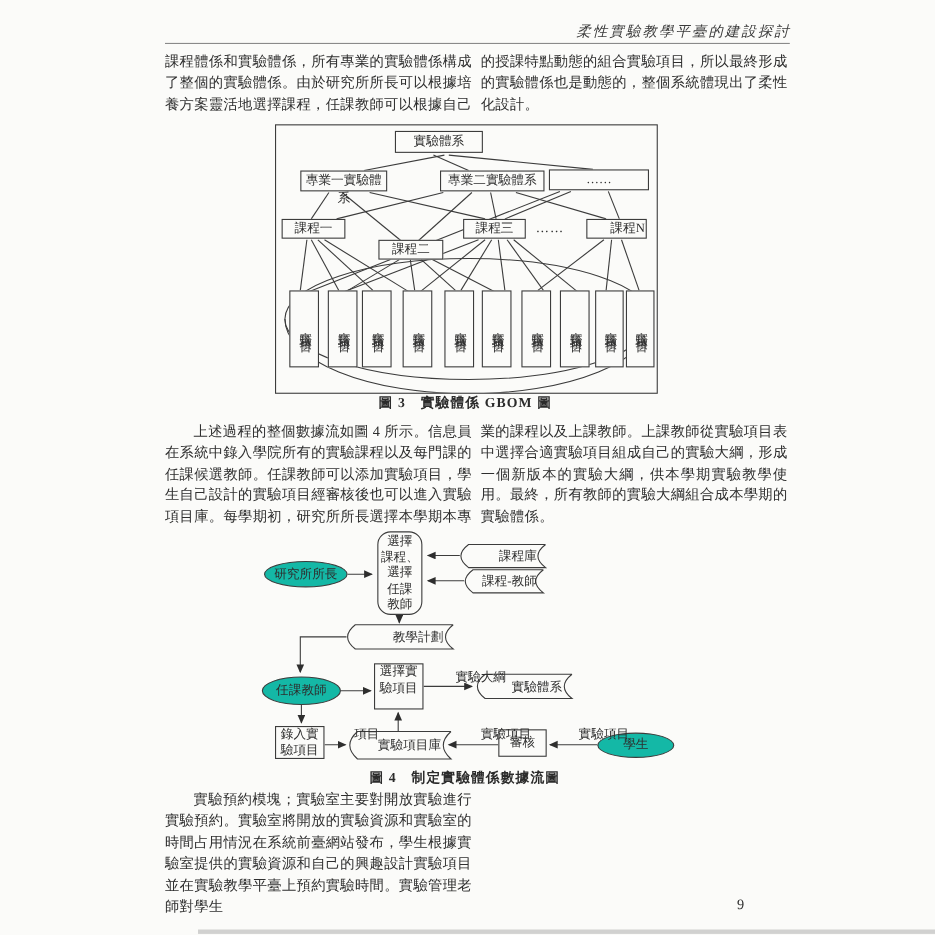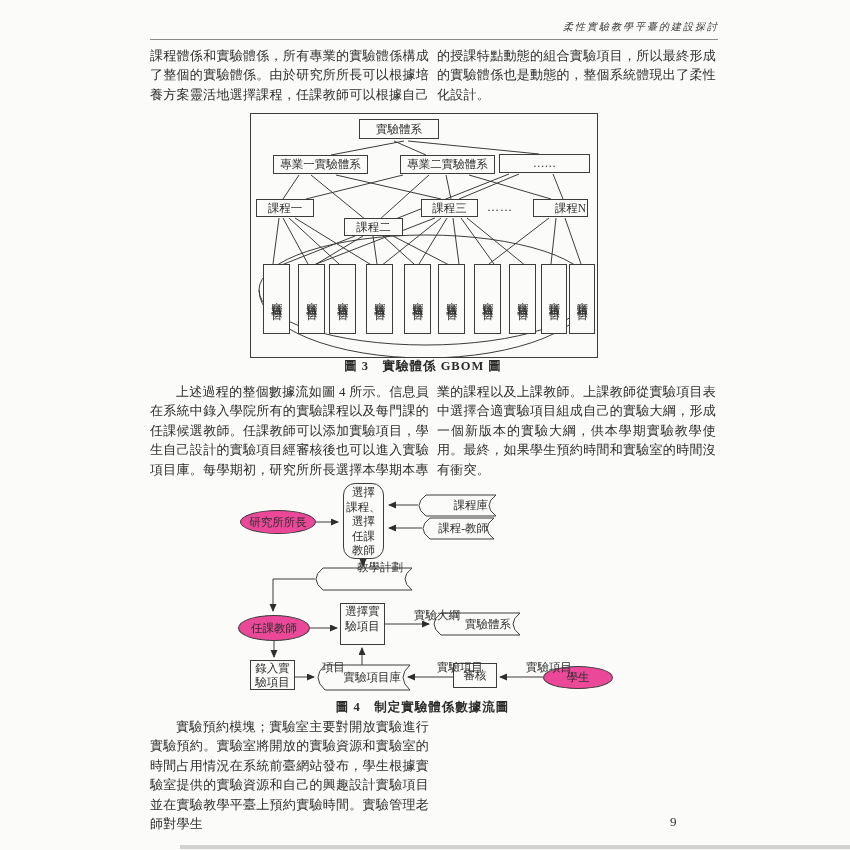--- a/index.html
+++ b/index.html
@@ -1,29 +1,29 @@
 <!DOCTYPE html>
 <html><head>
 <meta charset="utf-8">
 <style>
   html,body{margin:0;padding:0;}
   body{width:850px;height:850px;background:#e9e9e7;font-family:"Liberation Serif","DejaVu Serif",serif;}
   .page{position:absolute;left:0;top:0;width:850px;height:850px;background:#fbfbf9;overflow:hidden;color:#2e2e2e;}
   .scan-edge{position:absolute;left:180px;top:845px;width:670px;height:4px;background:#c7c7c5;opacity:.8;}
-  .header-title{position:absolute;right:131px;top:20px;font-size:10px;font-style:italic;letter-spacing:2px;color:#3a3a3a;}
+  .header-title{position:absolute;right:131px;top:20px;font-size:13px;font-style:italic;letter-spacing:2px;color:#3a3a3a;}
   .header-rule{position:absolute;left:150px;top:39px;width:568px;height:1px;background:#8a8a8a;}
   .col{position:absolute;width:279px;font-size:13px;line-height:19.4px;text-align:justify;letter-spacing:.28px;color:#2e2e2e;}
   .indent{text-indent:2em;}
   .caption{position:absolute;text-align:center;font-weight:bold;font-size:12.5px;letter-spacing:1px;color:#2b2b2b;}
   
   .fig{position:absolute;}
   .fig svg{position:absolute;left:0;top:0;}
   .box{position:absolute;border:1px solid #3c3c3c;background:#fbfbf9;text-align:center;font-size:11.5px;color:#2e2e2e;box-sizing:border-box;}
   .vtext{writing-mode:vertical-rl;text-orientation:upright;letter-spacing:3px;font-size:11px;display:flex;align-items:center;justify-content:center;}
-  .ell{position:absolute;border:1px solid #3c3c3c;border-radius:50%;background:#ec4899;text-align:center;font-size:11.5px;box-sizing:border-box;}
+  .ell{position:absolute;border:1px solid #3c3c3c;border-radius:50%;background:#14b8a6;text-align:center;font-size:11.5px;box-sizing:border-box;}
   .ds-label{position:absolute;text-align:right;font-size:11.5px;white-space:nowrap;color:#2e2e2e;}
   .edge-label{position:absolute;font-size:11.5px;white-space:nowrap;color:#2e2e2e;padding-left:28px;}
   .pre{white-space:pre-line;}
   .dots{position:absolute;font-size:12px;letter-spacing:1px;color:#2e2e2e;}
   .page-number{position:absolute;left:670px;top:814px;font-size:13px;color:#2e2e2e;}
 </style>
 </head>
 <body>
 
 <div class="page">
@@ -74,21 +74,21 @@
         <line x1="210" y1="104" x2="243" y2="150"></line>
         <line x1="216" y1="104" x2="275" y2="152"></line>
 
         <line x1="298" y1="104" x2="238" y2="150"></line>
         <line x1="305" y1="104" x2="300" y2="150"></line>
         <line x1="314" y1="104" x2="330" y2="150"></line>
       </g>
     </svg>
 
     <div class="box" style="left:108px;top:5px;width:80px;height:20px;line-height:18px;">實驗體系</div>
-    <div class="box" style="left:22px;top:41px;width:95px;height:19px;line-height:17px;">專業一實驗體系</div>
+    <div class="box" style="left:22px;top:41px;width:79px;height:19px;line-height:17px;">專業一實驗體系</div>
     <div class="box" style="left:137px;top:41px;width:95px;height:19px;line-height:17px;margin-left:12px;">專業二實驗體系</div>
     <div class="box" style="left:248px;top:40px;width:91px;height:19px;line-height:17px;">……</div>
     <div class="box" style="left:5px;top:85px;width:58px;height:18px;line-height:16px;">課程一</div>
     <div class="box" style="left:93px;top:104px;width:59px;height:18px;line-height:16px;">課程二</div>
     <div class="box" style="left:170px;top:85px;width:57px;height:18px;line-height:16px;">課程三</div>
     <div class="dots" style="left:236px;top:86px;">……</div>
     <div class="box" style="left:282px;top:85px;width:55px;height:18px;line-height:16px;padding-left:20px;">課程N</div>
 
     <div class="box vtext" style="left:12px;top:150px;width:27px;height:70px;">實驗項目</div>
     <div class="box vtext" style="left:47px;top:150px;width:27px;height:70px;">實驗項目</div>
@@ -98,21 +98,21 @@
     <div class="box vtext" style="left:187px;top:150px;width:27px;height:70px;">實驗項目</div>
     <div class="box vtext" style="left:223px;top:150px;width:27px;height:70px;">實驗項目</div>
     <div class="box vtext" style="left:258px;top:150px;width:27px;height:70px;">實驗項目</div>
     <div class="box vtext" style="left:290px;top:150px;width:26px;height:70px;">實驗項目</div>
     <div class="box vtext" style="left:318px;top:150px;width:26px;height:70px;">實驗項目</div>
   </div>
 
   <div class="caption" style="left:250px;top:358px;width:346px;">圖 3　實驗體係 GBOM 圖</div>
 
   <div class="col indent" style="left:150px;top:382px;">上述過程的整個數據流如圖 4 所示。信息員在系統中錄入學院所有的實驗課程以及每門課的任課候選教師。任課教師可以添加實驗項目，學生自己設計的實驗項目經審核後也可以進入實驗項目庫。每學期初，研究所所長選擇本學期本專</div>
-  <div class="col" style="left:437px;top:382px;">業的課程以及上課教師。上課教師從實驗項目表中選擇合適實驗項目組成自己的實驗大綱，形成一個新版本的實驗大綱，供本學期實驗教學使用。最終，如果學生預約時間和實驗室的時間沒有衝突。</div>
+  <div class="col" style="left:437px;top:382px;">業的課程以及上課教師。上課教師從實驗項目表中選擇合適實驗項目組成自己的實驗大綱，形成一個新版本的實驗大綱，供本學期實驗教學使用。最終，所有教師的實驗大綱組合成本學期的實驗體係。</div>
 
   <div class="fig" style="left:200px;top:480px;width:445px;height:218px;">
     <svg width="445" height="218" viewBox="0 0 445 218">
       <defs>
         <marker id="ah" markerWidth="9" markerHeight="8" refX="7" refY="3.5" orient="auto">
           <path d="M0,0 L8,3.5 L0,7 z" fill="#2e2e2e"></path>
         </marker>
       </defs>
       <g stroke="#3c3c3c" stroke-width="1" fill="none">
 
@@ -138,21 +138,21 @@
     </svg>
 
     <div class="ell" style="left:40px;top:30px;width:76px;height:24px;line-height:22px;">研究所所長</div>
     <div class="box pre" style="left:143px;top:3px;width:41px;height:76px;line-height:14.5px;padding-top:1px;border-radius:12px;">選擇
 課程、
 選擇
 任課
 教師</div>
     <div class="ds-label" style="left:218px;top:18px;width:70px;">課程庫</div>
     <div class="ds-label" style="left:222px;top:41px;width:66px;">課程-教師</div>
-    <div class="ds-label" style="left:115px;top:80px;width:88px;">教學計劃</div>
+    <div class="ds-label" style="left:115px;top:92px;width:88px;">教學計劃</div>
     <div class="ell" style="left:38px;top:135px;width:72px;height:26px;line-height:24px;">任課教師</div>
     <div class="box pre" style="left:140px;top:123px;width:45px;height:42px;line-height:15px;padding-top:0;">選擇實
 驗項目</div>
     <div class="ds-label" style="left:233px;top:137px;width:78px;">實驗體系</div>
     <div class="box pre" style="left:50px;top:180px;width:45px;height:30px;line-height:13.5px;padding-top:1px;">錄入實
 驗項目</div>
     <div class="ds-label" style="left:117px;top:190px;width:84px;">實驗項目庫</div>
     <div class="box" style="left:253px;top:183px;width:44px;height:25px;line-height:23px;">審核</div>
     <div class="ell" style="left:343px;top:186px;width:70px;height:23px;line-height:21px;">學生</div>
 

